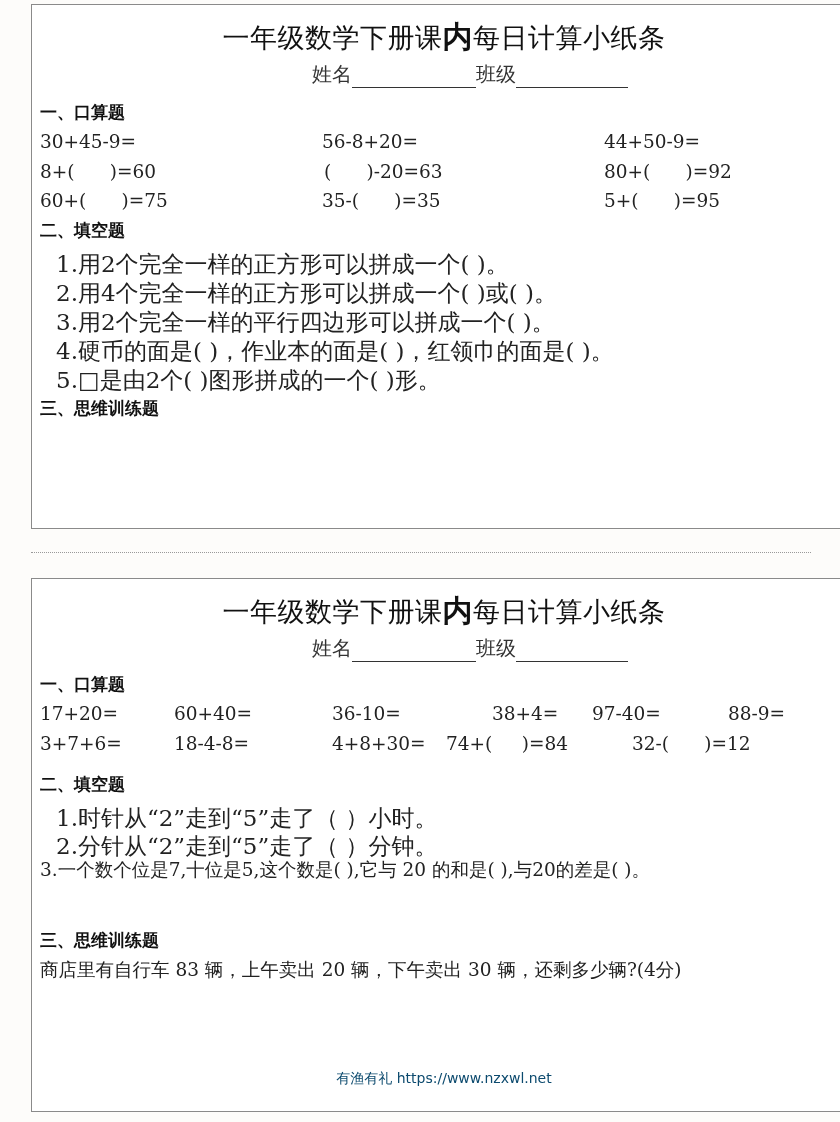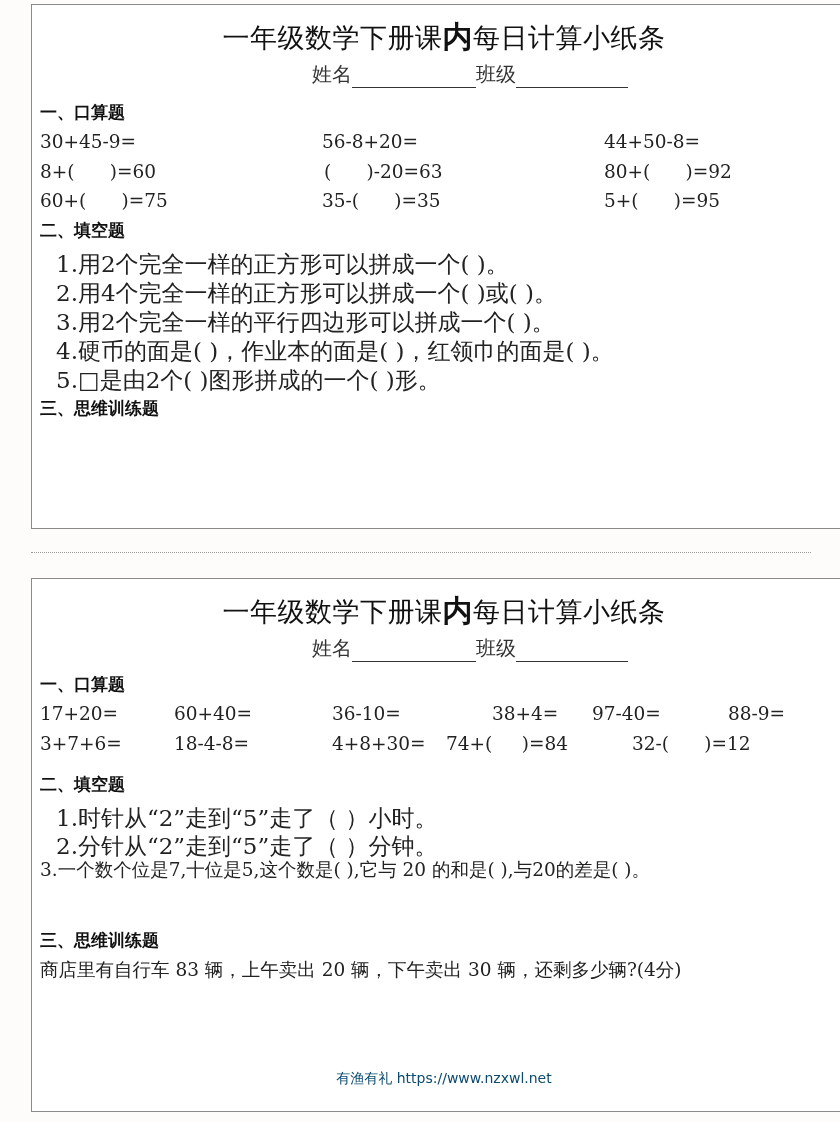--- a/index.html
+++ b/index.html
@@ -58,21 +58,21 @@
   <div class="name-row">
     <span>姓名</span>
     <span class="blank-line blank-name"></span>
     <span>班级</span>
     <span class="blank-line blank-class"></span>
   </div>
 
   <div class="sec" style="top:96px">一、口算题</div>
   <div class="cell" style="left:8px;top:126px">30+45-9=</div>
   <div class="cell" style="left:290px;top:126px">56-8+20=</div>
-  <div class="cell" style="left:572px;top:126px">44+50-8=</div>
+  <div class="cell" style="left:572px;top:126px">44+50-9=</div>
   <div class="cell" style="left:8px;top:156px">8+(      )=60</div>
   <div class="cell" style="left:292px;top:156px">(      )-20=63</div>
   <div class="cell" style="left:572px;top:156px">80+(      )=92</div>
   <div class="cell" style="left:8px;top:185px">60+(      )=75</div>
   <div class="cell" style="left:290px;top:185px">35-(      )=35</div>
   <div class="cell" style="left:572px;top:185px">5+(      )=95</div>
 
   <div class="sec" style="top:214px">二、填空题</div>
   <div class="line" style="top:244px">1.用2个完全一样的正方形可以拼成一个(        )。</div>
   <div class="line" style="top:273px">2.用4个完全一样的正方形可以拼成一个(        )或(        )。</div>

